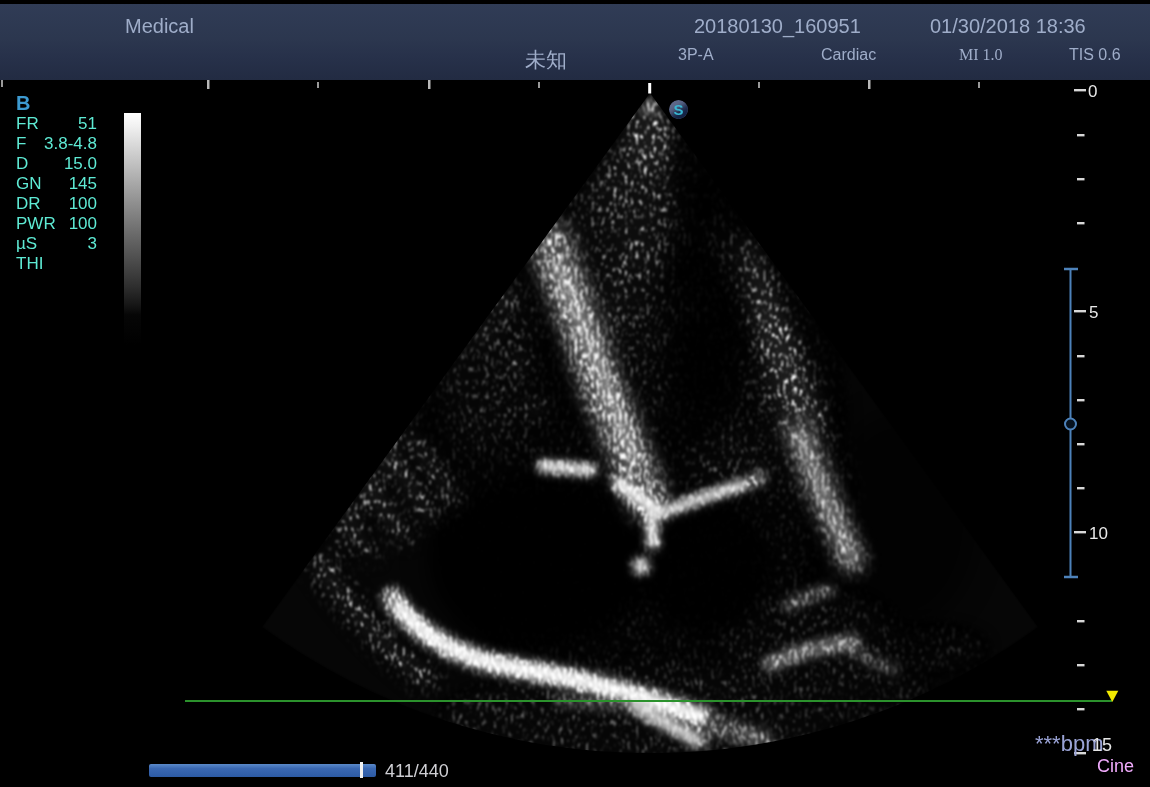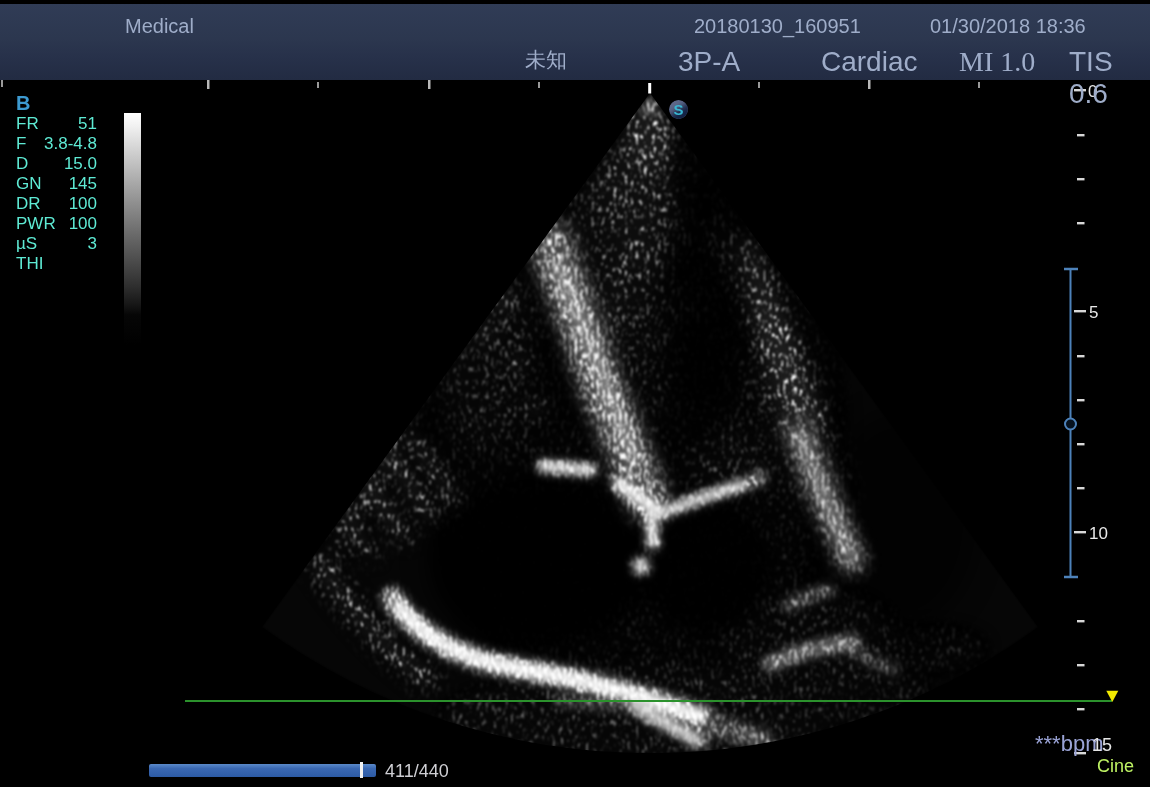--- a/index.html
+++ b/index.html
@@ -3,37 +3,37 @@
 <meta charset="utf-8">
 <style>
   html,body{margin:0;padding:0;background:#000;}
   body{width:1150px;height:787px;position:relative;overflow:hidden;
        font-family:"Liberation Sans",sans-serif;}
   .abs{position:absolute;}
   
   #hdr{left:0;top:4px;width:1150px;height:76px;
        background:linear-gradient(to bottom,#303c56 0%,#2c374f 45%,#27314a 70%,#222b42 100%);}
   .h1{top:15px;font-size:20px;color:#9fadc9;}
-  .h2{top:46px;font-size:28px;color:#9fadc9;}
+  .h2{top:46px;font-size:16px;color:#9fadc9;}
   
   .lp{font-size:17px;color:#5eead4;height:20px;line-height:20px;}
   .lbl{left:16px;}
   .val{width:81px;left:16px;text-align:right;}
   #gbar{left:124px;top:113px;width:17px;height:202px;
     background:linear-gradient(to bottom,#ffffff 0%,#f2f2f2 6%,#d8d8d8 16%,#b4b4b4 30%,#8e8e8e 45%,#6a6a6a 60%,#4a4a4a 74%,#2e2e2e 86%,#161616 95%,#060606 100%);}
   #gbar2{left:124px;top:315px;width:17px;height:30px;
     background:linear-gradient(to bottom,#060606,#000);}
   
   #pbar{left:149px;top:764px;width:227px;height:13px;border-radius:2px;
     background:linear-gradient(to bottom,#5b8aca 0%,#3a68b2 35%,#2c5aa4 100%);}
   #pcur{left:360px;top:762px;width:3px;height:16px;background:#f2f2f2;}
   #frames{left:385px;top:761px;font-size:18px;color:#cfcfd4;}
   #bpm{left:1035px;top:731px;font-size:22px;color:#9aa3d6;}
   #d15{left:1092px;top:735px;font-size:18px;color:#e6e6e6;}
-  #cine{left:1097px;top:756px;font-size:18px;color:#bef264;}
+  #cine{left:1097px;top:756px;font-size:18px;color:#f0abfc;}
 </style>
 </head>
 <body>
 
 <svg id="us" class="abs" style="left:0;top:0" width="1150" height="787" viewBox="0 0 1150 787">
   <defs>
     <clipPath id="slogo">
         <circle cx="678.5" cy="109.5" r="9.4"></circle>
       </clipPath>
     <clipPath id="fan">

